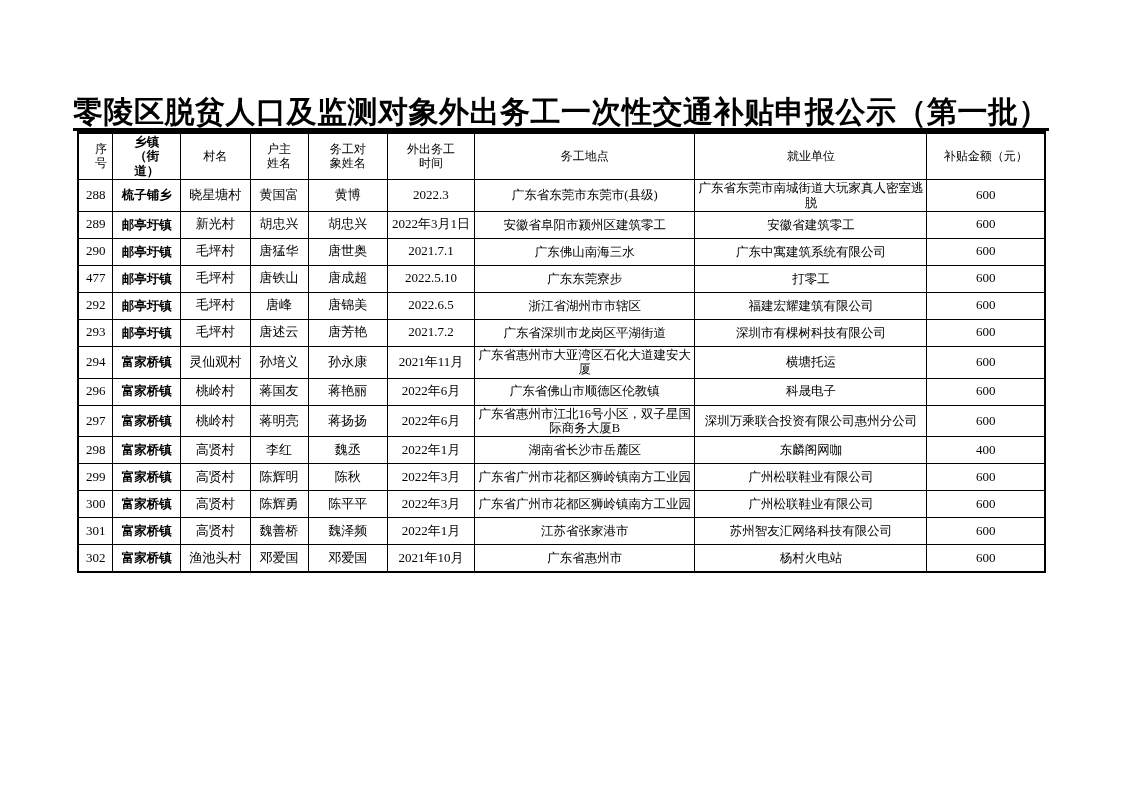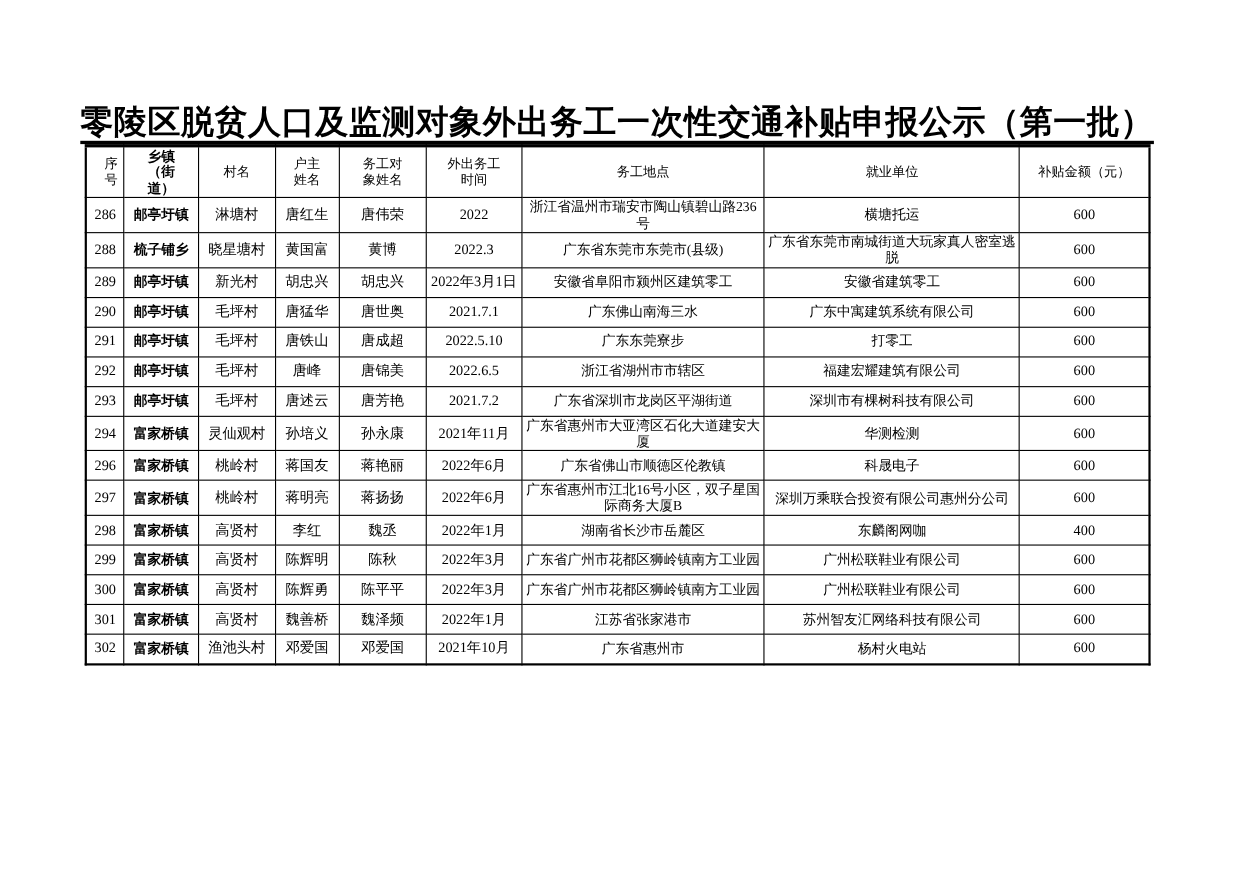--- a/index.html
+++ b/index.html
@@ -105,31 +105,20 @@
           <th>户主姓名</th>
           <th>务工对象姓名</th>
           <th>外出务工时间</th>
           <th>务工地点</th>
           <th>就业单位</th>
           <th>补贴金额（元）</th>
         </tr>
     </thead>
     <tbody>
         <tr>
-          <td>286</td>
-          <td>邮亭圩镇</td>
-          <td>淋塘村</td>
-          <td>唐红生</td>
-          <td>唐伟荣</td>
-          <td>2022</td>
-          <td>浙江省温州市瑞安市陶山镇碧山路236号</td>
-          <td>横塘托运</td>
-          <td>600</td>
-        </tr>
-        <tr>
           <td>288</td>
           <td>梳子铺乡</td>
           <td>晓星塘村</td>
           <td>黄国富</td>
           <td>黄博</td>
           <td>2022.3</td>
           <td>广东省东莞市东莞市(县级)</td>
           <td>广东省东莞市南城街道大玩家真人密室逃脱</td>
           <td>600</td>
         </tr>
@@ -149,21 +138,21 @@
           <td>邮亭圩镇</td>
           <td>毛坪村</td>
           <td>唐猛华</td>
           <td>唐世奥</td>
           <td>2021.7.1</td>
           <td>广东佛山南海三水</td>
           <td>广东中寓建筑系统有限公司</td>
           <td>600</td>
         </tr>
         <tr>
-          <td>291</td>
+          <td>477</td>
           <td>邮亭圩镇</td>
           <td>毛坪村</td>
           <td>唐铁山</td>
           <td>唐成超</td>
           <td>2022.5.10</td>
           <td>广东东莞寮步</td>
           <td>打零工</td>
           <td>600</td>
         </tr>
         <tr>
@@ -189,21 +178,21 @@
           <td>600</td>
         </tr>
         <tr>
           <td>294</td>
           <td>富家桥镇</td>
           <td>灵仙观村</td>
           <td>孙培义</td>
           <td>孙永康</td>
           <td>2021年11月</td>
           <td>广东省惠州市大亚湾区石化大道建安大厦</td>
-          <td>华测检测</td>
+          <td>横塘托运</td>
           <td>600</td>
         </tr>
         <tr>
           <td>296</td>
           <td>富家桥镇</td>
           <td>桃岭村</td>
           <td>蒋国友</td>
           <td>蒋艳丽</td>
           <td>2022年6月</td>
           <td>广东省佛山市顺德区伦教镇</td>

